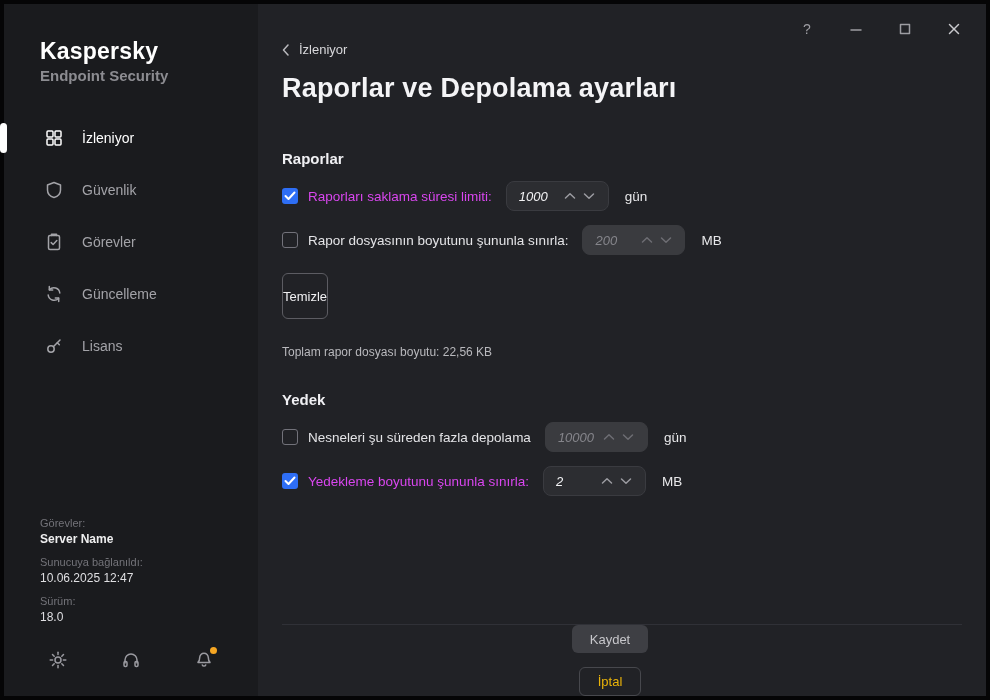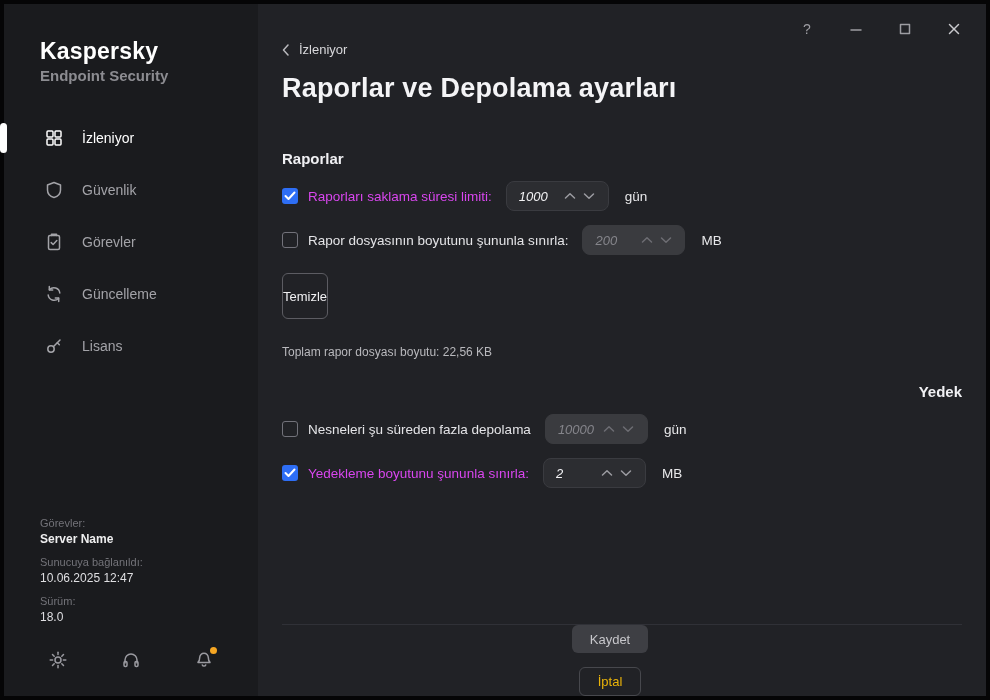--- a/index.html
+++ b/index.html
@@ -64,21 +64,21 @@
   .content { padding: 0 24px 0 24px; display: flex; flex-direction: column; flex: 1; }
   .breadcrumb {
     display: inline-flex; align-items: center; gap: 9px; color: #d8d8db;
     font-size: 13px; cursor: pointer; margin-top: 2px; width: fit-content;
   }
   .breadcrumb .ico { color: #b9b9bd; }
   .page-title { color: #f4f4f6; font-size: 27px; font-weight: 700; margin-top: 16px; letter-spacing: .2px; }
 
   .section-heading { color: #f0f0f3; font-size: 15px; font-weight: 700; }
   .sec-reports { margin-top: 46px; }
-  .sec-backup { margin-top: 24px; text-align: right; }
+  .sec-backup { margin-top: 32px; }
 
   .row { display: flex; align-items: center; gap: 10px; margin-top: 14px; height: 30px; }
   .row-label { color: #d946ef; font-size: 13.5px; cursor: pointer; }
   .row-label.dim { color: #e4e4e7; }
 
   .cb { width: 16px; height: 16px; border-radius: 3px; flex-shrink: 0; cursor: pointer;
     display: flex; align-items: center; justify-content: center; }
   .cb.unchecked { border: 1.5px solid #72727a; background: transparent; }
   .cb.checked { background: #2e6ef5; }
   .cb.checked svg polyline { fill: none; stroke: #ffffff; stroke-width: 2;

